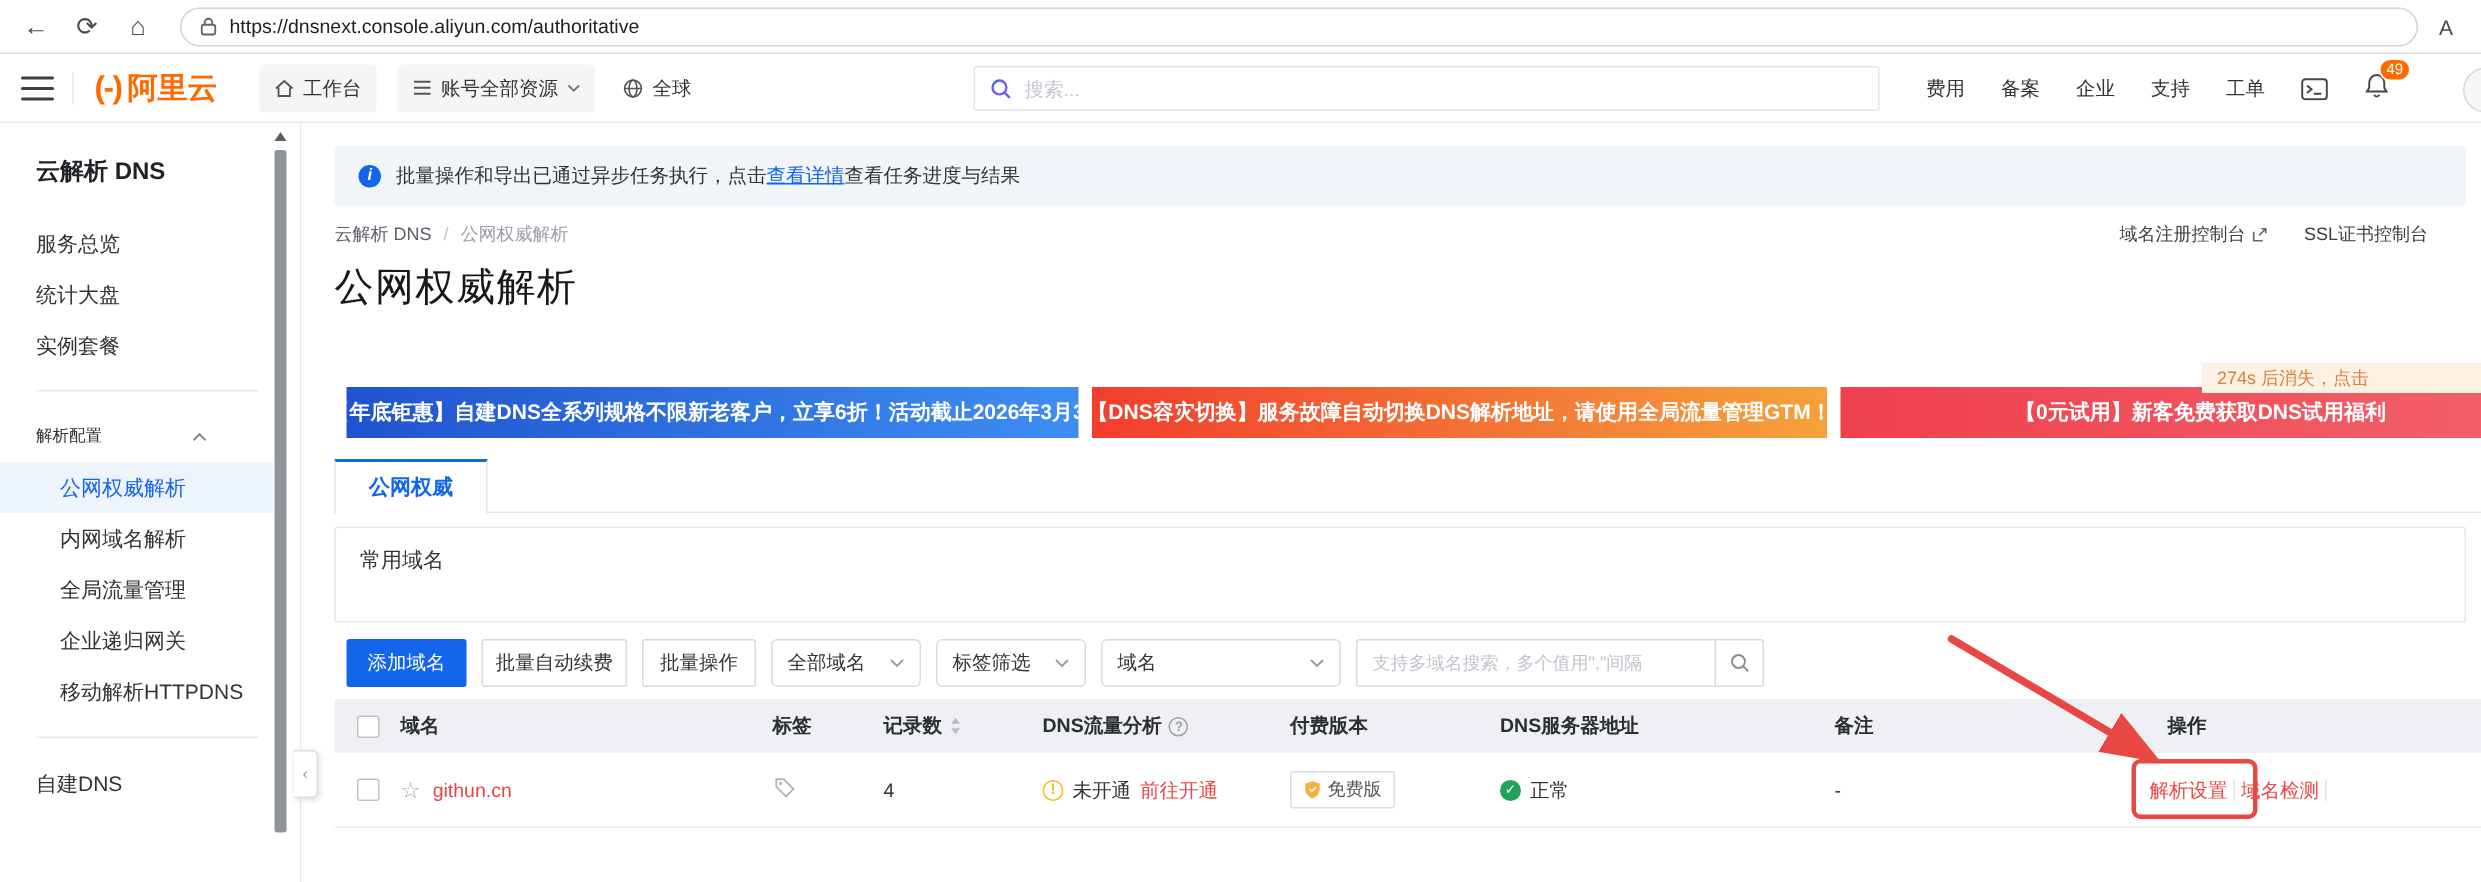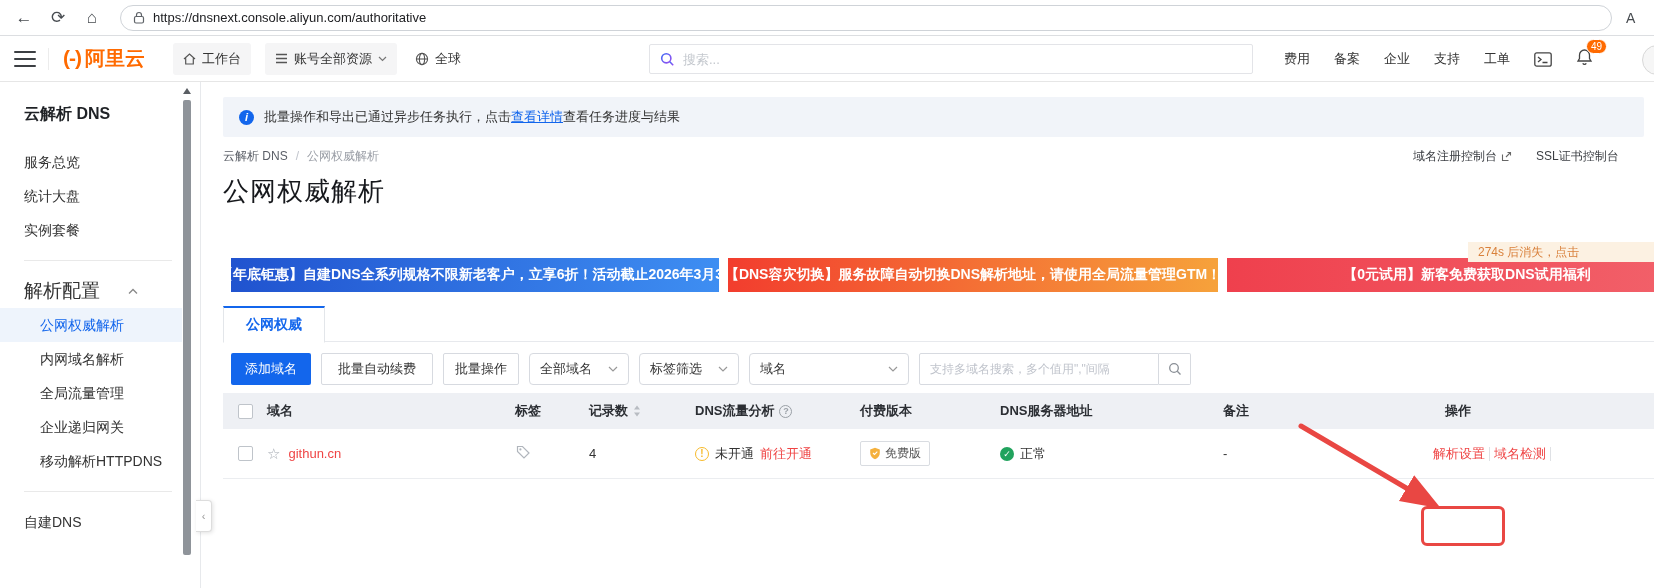--- a/index.html
+++ b/index.html
@@ -42,21 +42,21 @@
   .avatar { position:absolute; right:-18px; top:9px; width:30px; height:30px; border-radius:50%;
     border:1px solid #d8d8d8; background:#f6f6f6; }
 
   
   .main-wrap { display:flex; height:506px; position:relative; }
   .sidebar { width:201px; background:#fff; border-right:1px solid #e7e9ec; position:relative; flex:0 0 auto; }
   .side-title { margin:22px 0 0 24px; font-size:16px; font-weight:bold; color:#1f2226; height:20px; }
   .side-list { margin-top:21px; }
   .side-item { height:34px; line-height:34px; padding-left:24px; font-size:14px; color:#333; cursor:pointer;
     width:calc(100% - 18px); }
-  .side-group { height:34px; line-height:34px; padding:0 44px 0 24px; font-size:19px; color:#333;
+  .side-group { height:34px; line-height:34px; padding:0 44px 0 24px; font-size:11px; color:#333;
     display:flex; align-items:center; justify-content:space-between; cursor:pointer; width:calc(100% - 18px); }
   .side-sub { height:34px; line-height:34px; padding-left:40px; font-size:14px; color:#333; cursor:pointer;
     width:calc(100% - 18px); }
   .side-sub.active { color:#1366ec; background:#eef4fc; }
   .side-div { height:1px; background:#e9e9e9; margin:13px 28px 13px 24px; }
   .side-scroll { position:absolute; top:0; right:9px; width:8px; height:100%; }
   .scroll-up { position:absolute; top:6px; left:0; width:0; height:0;
     border-left:4px solid transparent; border-right:4px solid transparent; border-bottom:6px solid #5a5e63; }
   .scroll-thumb { position:absolute; top:18px; left:0; width:8px; height:455px; background:#8f949a; border-radius:2px; }
   .collapse-handle { position:absolute; left:196px; top:418px; width:16px; height:32px; background:#fff;
@@ -100,21 +100,21 @@
   
   .common-panel { margin-top:9px; width:calc(100% - 10px); height:64px; border:1px solid #e5e7eb; border-radius:2px;
     padding:13px 16px; font-size:14px; color:#333; background:#fff; }
 
   
   .toolbar { margin:11px 0 0 8px; display:flex; gap:10px; height:32px; align-items:center; }
   .btn { height:32px; font-size:13px; border-radius:2px; display:flex; align-items:center; justify-content:center;
     cursor:pointer; white-space:nowrap; font-family:inherit; }
   .btn-primary { background:#1366ec; color:#fff; width:80px; border:none; }
   .btn-plain { background:#fff; color:#333; border:1px solid #d7dae0; }
-  .w112{width:112px}.w80{width:76px}
+  .w112{width:97px}.w80{width:76px}
   .select { height:32px; border:1px solid #d7dae0; border-radius:4px; background:#fff; color:#333; font-size:13px;
     display:flex; align-items:center; justify-content:space-between; padding:0 10px; cursor:pointer; }
   .sel100{width:100px}.sel160{width:160px}
   .search-grp { display:flex; height:32px; }
   .search-grp input { width:240px; height:32px; border:1px solid #d7dae0; border-radius:2px 0 0 2px; padding:0 10px;
     font-size:12px; color:#333; outline:none; font-family:inherit; }
   .search-grp input::placeholder { color:#c0c4cc; }
   .search-btn { width:32px; height:32px; border:1px solid #d7dae0; border-left:none; border-radius:0 2px 2px 0;
     background:#fff; display:flex; align-items:center; justify-content:center; cursor:pointer; }
 
@@ -298,20 +298,23 @@
     <div class="banners">
       <div class="banner banner1">【年底钜惠】自建DNS全系列规格不限新老客户，立享6折！活动截止2026年3月31</div>
       <div class="banner banner2">【DNS容灾切换】服务故障自动切换DNS解析地址，请使用全局流量管理GTM！</div>
       <div class="banner banner3">【0元试用】新客免费获取DNS试用福利</div>
     </div>
 
     <div class="tabbar">
       <div class="tab">公网权威</div>
     </div>
 
+    <div class="common-panel">
+      <span>常用域名</span>
+    </div>
 
     <div class="toolbar">
       <button class="btn btn-primary">添加域名</button>
       <button class="btn btn-plain w112">批量自动续费</button>
       <button class="btn btn-plain w80">批量操作</button>
       <div class="select sel100">
         <span>全部域名</span>
         <svg width="10" height="6" viewBox="0 0 10 6">
             <path d="M1 1l4 4 4-4" fill="none" stroke="#999" stroke-width="1.2"></path>
           </svg>

